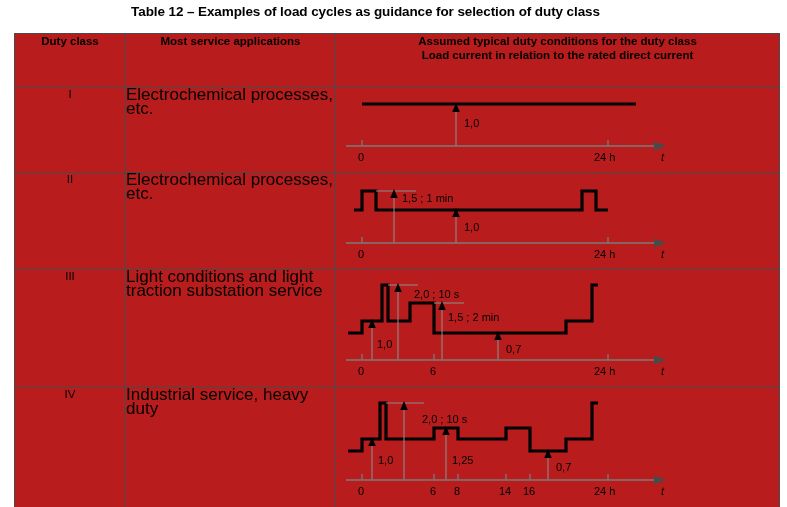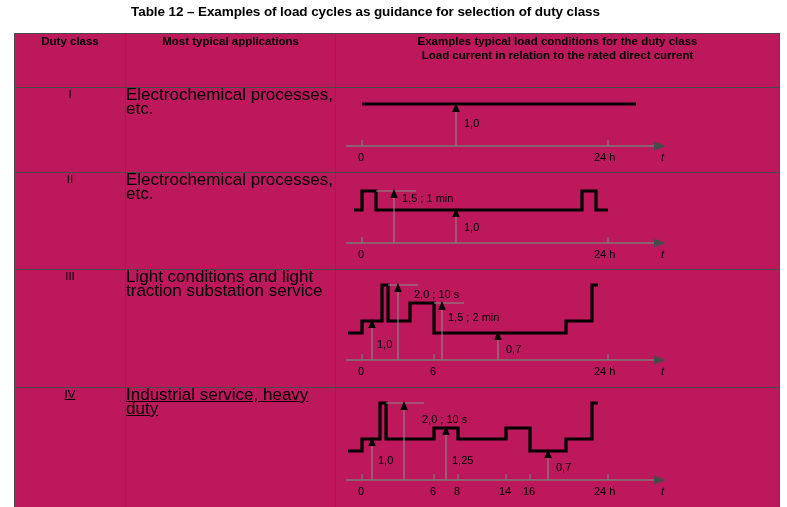--- a/index.html
+++ b/index.html
@@ -37,21 +37,21 @@
   table.duty-table {
     border-collapse: collapse;
     table-layout: fixed;
     width: 765px;
   }
   table.duty-table td,
   table.duty-table th {
     border: 1px solid #4a4a4a;
     vertical-align: top;
     padding: 0;
-    background: #be185d;
+    background: #b91c1c;
   }
 
   col.c-class  { width: 111px; }
   col.c-apps   { width: 210px; }
   col.c-chart  { width: 444px; }
 
   .hdr-cell {
     text-align: center;
     font-weight: bold;
     font-size: 11.5px;
@@ -72,21 +72,21 @@
     padding: 10px 6px 0 10px;
   }
   .chart-cell {
     padding: 0;
   }
   .chart-cell svg { display: block; }
 
   .row-1 td { height: 84px; }
   .row-2 td { height: 96px; }
   .row-3 td { height: 117px; margin-left: 30px; }
-  .row-4 td { height: 120px; text-decoration: underline; }
+  .row-4 td { height: 120px; }
 
   
   svg text {
     font-family: "Liberation Sans", sans-serif;
     font-size: 11px;
     fill: #000;
   }
   svg text.axlbl { font-size: 11px; }
   svg text.tvar  { font-size: 11px; font-style: italic; }
   .axis-line { stroke: #7a7a7a; stroke-width: 1.3; fill: none; }
@@ -103,23 +103,23 @@
 <div id="table-wrap">
   <table class="duty-table">
     <colgroup>
       <col class="c-class">
       <col class="c-apps">
       <col class="c-chart">
     </colgroup>
     <thead>
       <tr>
         <th class="hdr-cell">Duty class</th>
-        <th class="hdr-cell">Most typical applications</th>
+        <th class="hdr-cell">Most service applications</th>
         <th class="hdr-cell">
-          <div>Examples typical load conditions for the duty class</div>
+          <div>Assumed typical duty conditions for the duty class</div>
           <div>Load current in relation to the rated direct current</div>
         </th>
       </tr>
     </thead>
     <tbody>
 
       <tr class="row-1">
         <td class="class-cell">I</td>
         <td class="apps-cell">Electrochemical processes, etc.</td>
         <td class="chart-cell">

